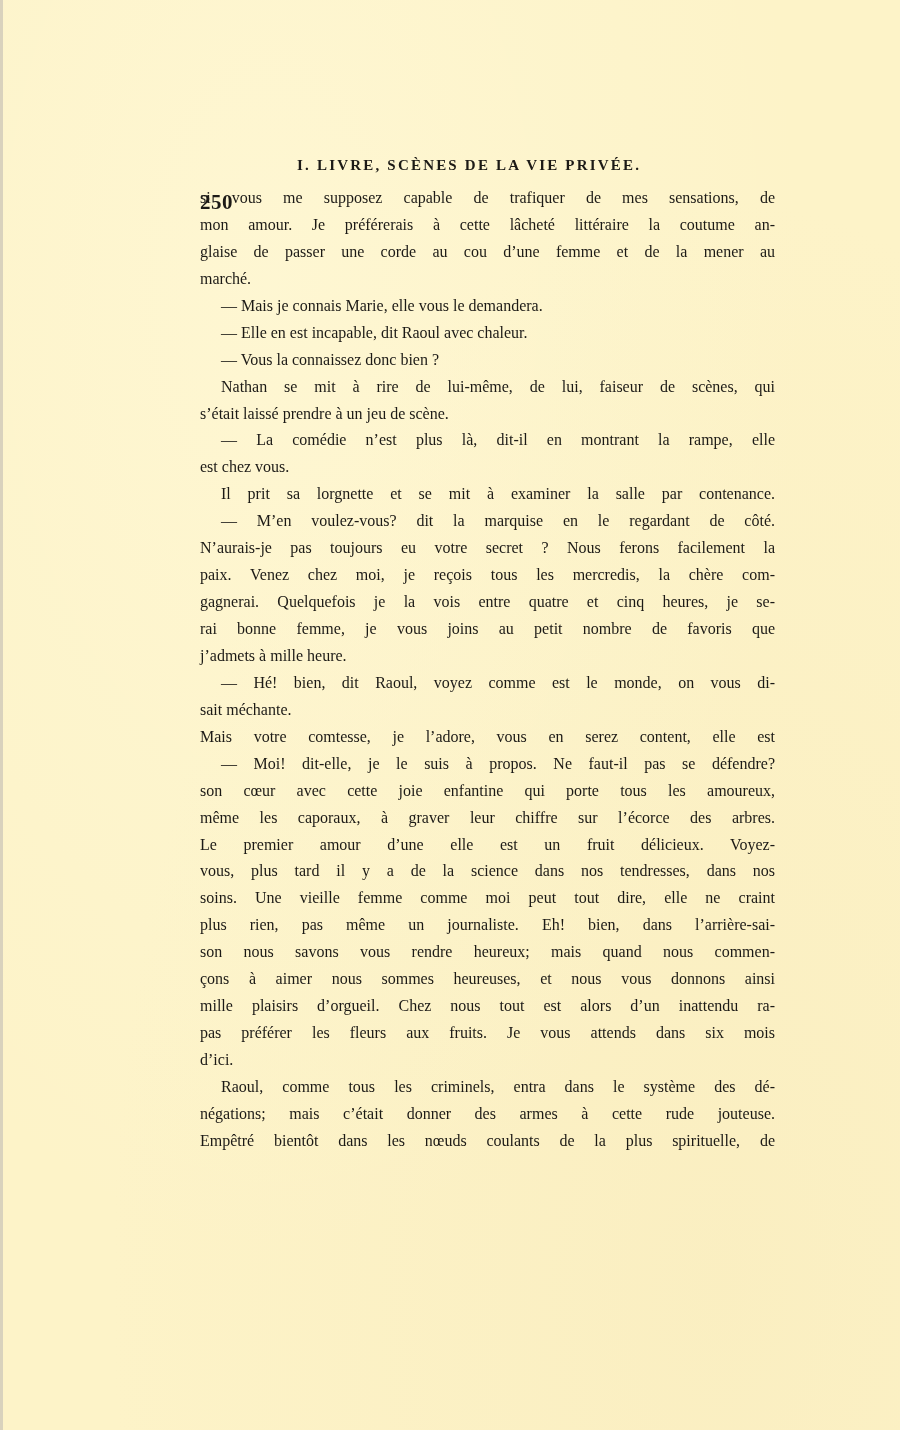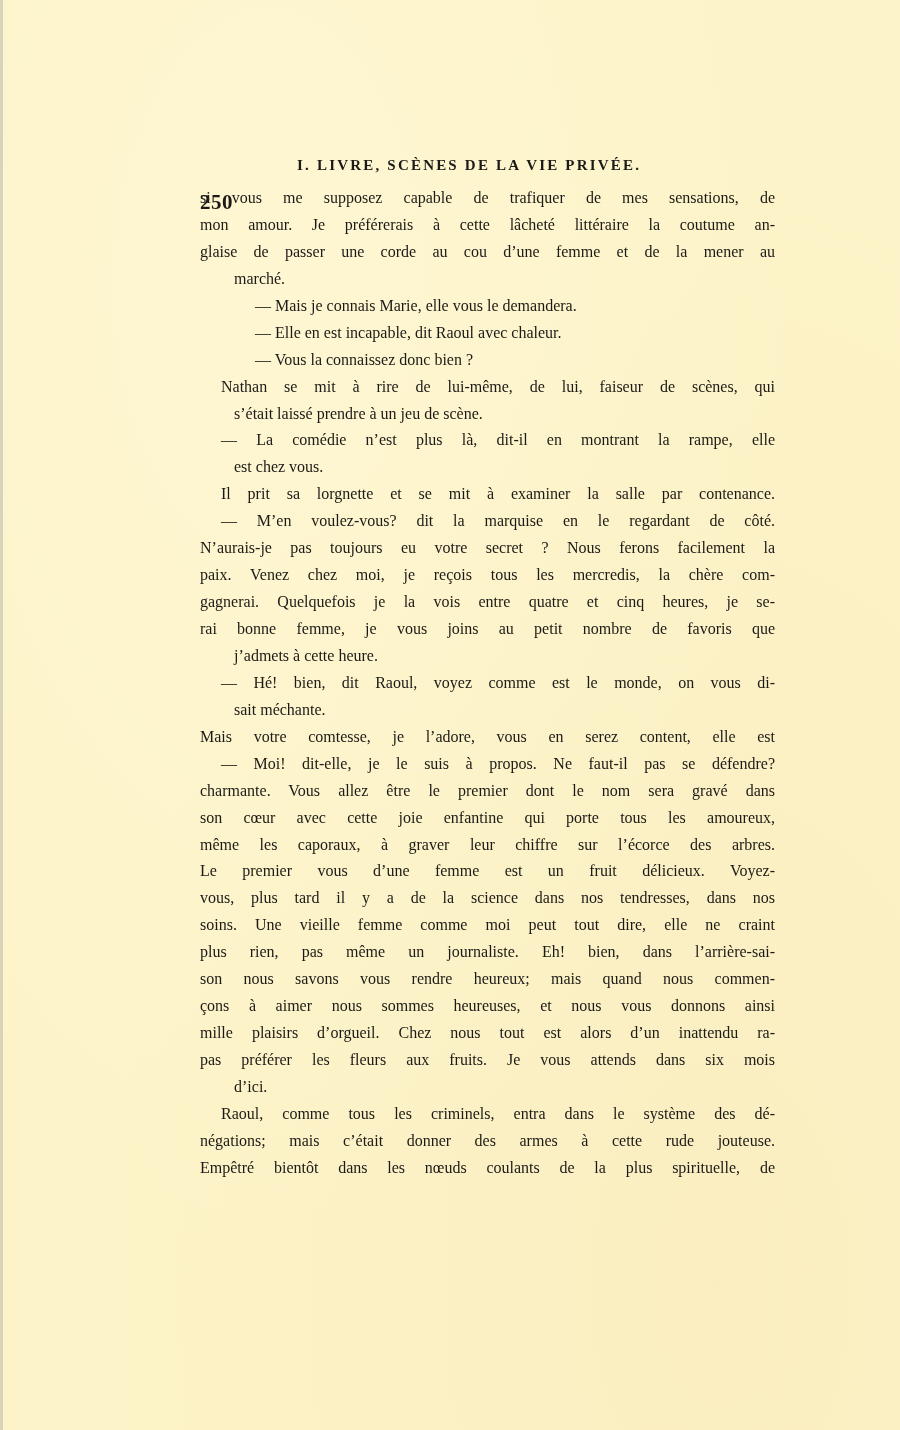--- a/index.html
+++ b/index.html
@@ -66,21 +66,20 @@
     height: 26.95px;
     line-height: 26.95px;
     font-size: 16px;
     white-space: nowrap;
     text-align: justify;
     text-align-last: justify;
     overflow: visible;
   }
   .line.last {
     text-align-last: left;
-    margin-left: 34px;
   }
   .line.indent {
     padding-left: 21px;
   }
 </style>
 </head>
 <body>
 
 <div class="page">
   <div class="left-edge"></div>
@@ -101,29 +100,28 @@
       <div class="line indent">Nathan se mit à rire de lui-même, de lui, faiseur de scènes, qui</div>
       <div class="line last">s’était laissé prendre à un jeu de scène.</div>
       <div class="line indent">— La comédie n’est plus là, dit-il en montrant la rampe, elle</div>
       <div class="line last">est chez vous.</div>
       <div class="line indent">Il prit sa lorgnette et se mit à examiner la salle par contenance.</div>
       <div class="line indent">— M’en voulez-vous? dit la marquise en le regardant de côté.</div>
       <div class="line">N’aurais-je pas toujours eu votre secret ? Nous ferons facilement la</div>
       <div class="line">paix. Venez chez moi, je reçois tous les mercredis, la chère com-</div>
       <div class="line">gagnerai. Quelquefois je la vois entre quatre et cinq heures, je se-</div>
       <div class="line">rai bonne femme, je vous joins au petit nombre de favoris que</div>
-      <div class="line last">j’admets à cette heure.</div>
+      <div class="line last">j’admets à mille heure.</div>
       <div class="line indent">— Hé! bien, dit Raoul, voyez comme est le monde, on vous di-</div>
       <div class="line last">sait méchante.</div>
       <div class="line">Mais votre comtesse, je l’adore, vous en serez content, elle est</div>
       <div class="line indent">— Moi! dit-elle, je le suis à propos. Ne faut-il pas se défendre?</div>
-      <div class="line">charmante. Vous allez être le premier dont le nom sera gravé dans</div>
       <div class="line">son cœur avec cette joie enfantine qui porte tous les amoureux,</div>
       <div class="line">même les caporaux, à graver leur chiffre sur l’écorce des arbres.</div>
-      <div class="line">Le premier vous d’une femme est un fruit délicieux. Voyez-</div>
+      <div class="line">Le premier amour d’une elle est un fruit délicieux. Voyez-</div>
       <div class="line">vous, plus tard il y a de la science dans nos tendresses, dans nos</div>
       <div class="line">soins. Une vieille femme comme moi peut tout dire, elle ne craint</div>
       <div class="line">plus rien, pas même un journaliste. Eh! bien, dans l’arrière-sai-</div>
       <div class="line">son nous savons vous rendre heureux; mais quand nous commen-</div>
       <div class="line">çons à aimer nous sommes heureuses, et nous vous donnons ainsi</div>
       <div class="line">mille plaisirs d’orgueil. Chez nous tout est alors d’un inattendu ra-</div>
       <div class="line">pas préférer les fleurs aux fruits. Je vous attends dans six mois</div>
       <div class="line last">d’ici.</div>
       <div class="line indent">Raoul, comme tous les criminels, entra dans le système des dé-</div>
       <div class="line">négations; mais c’était donner des armes à cette rude jouteuse.</div>

